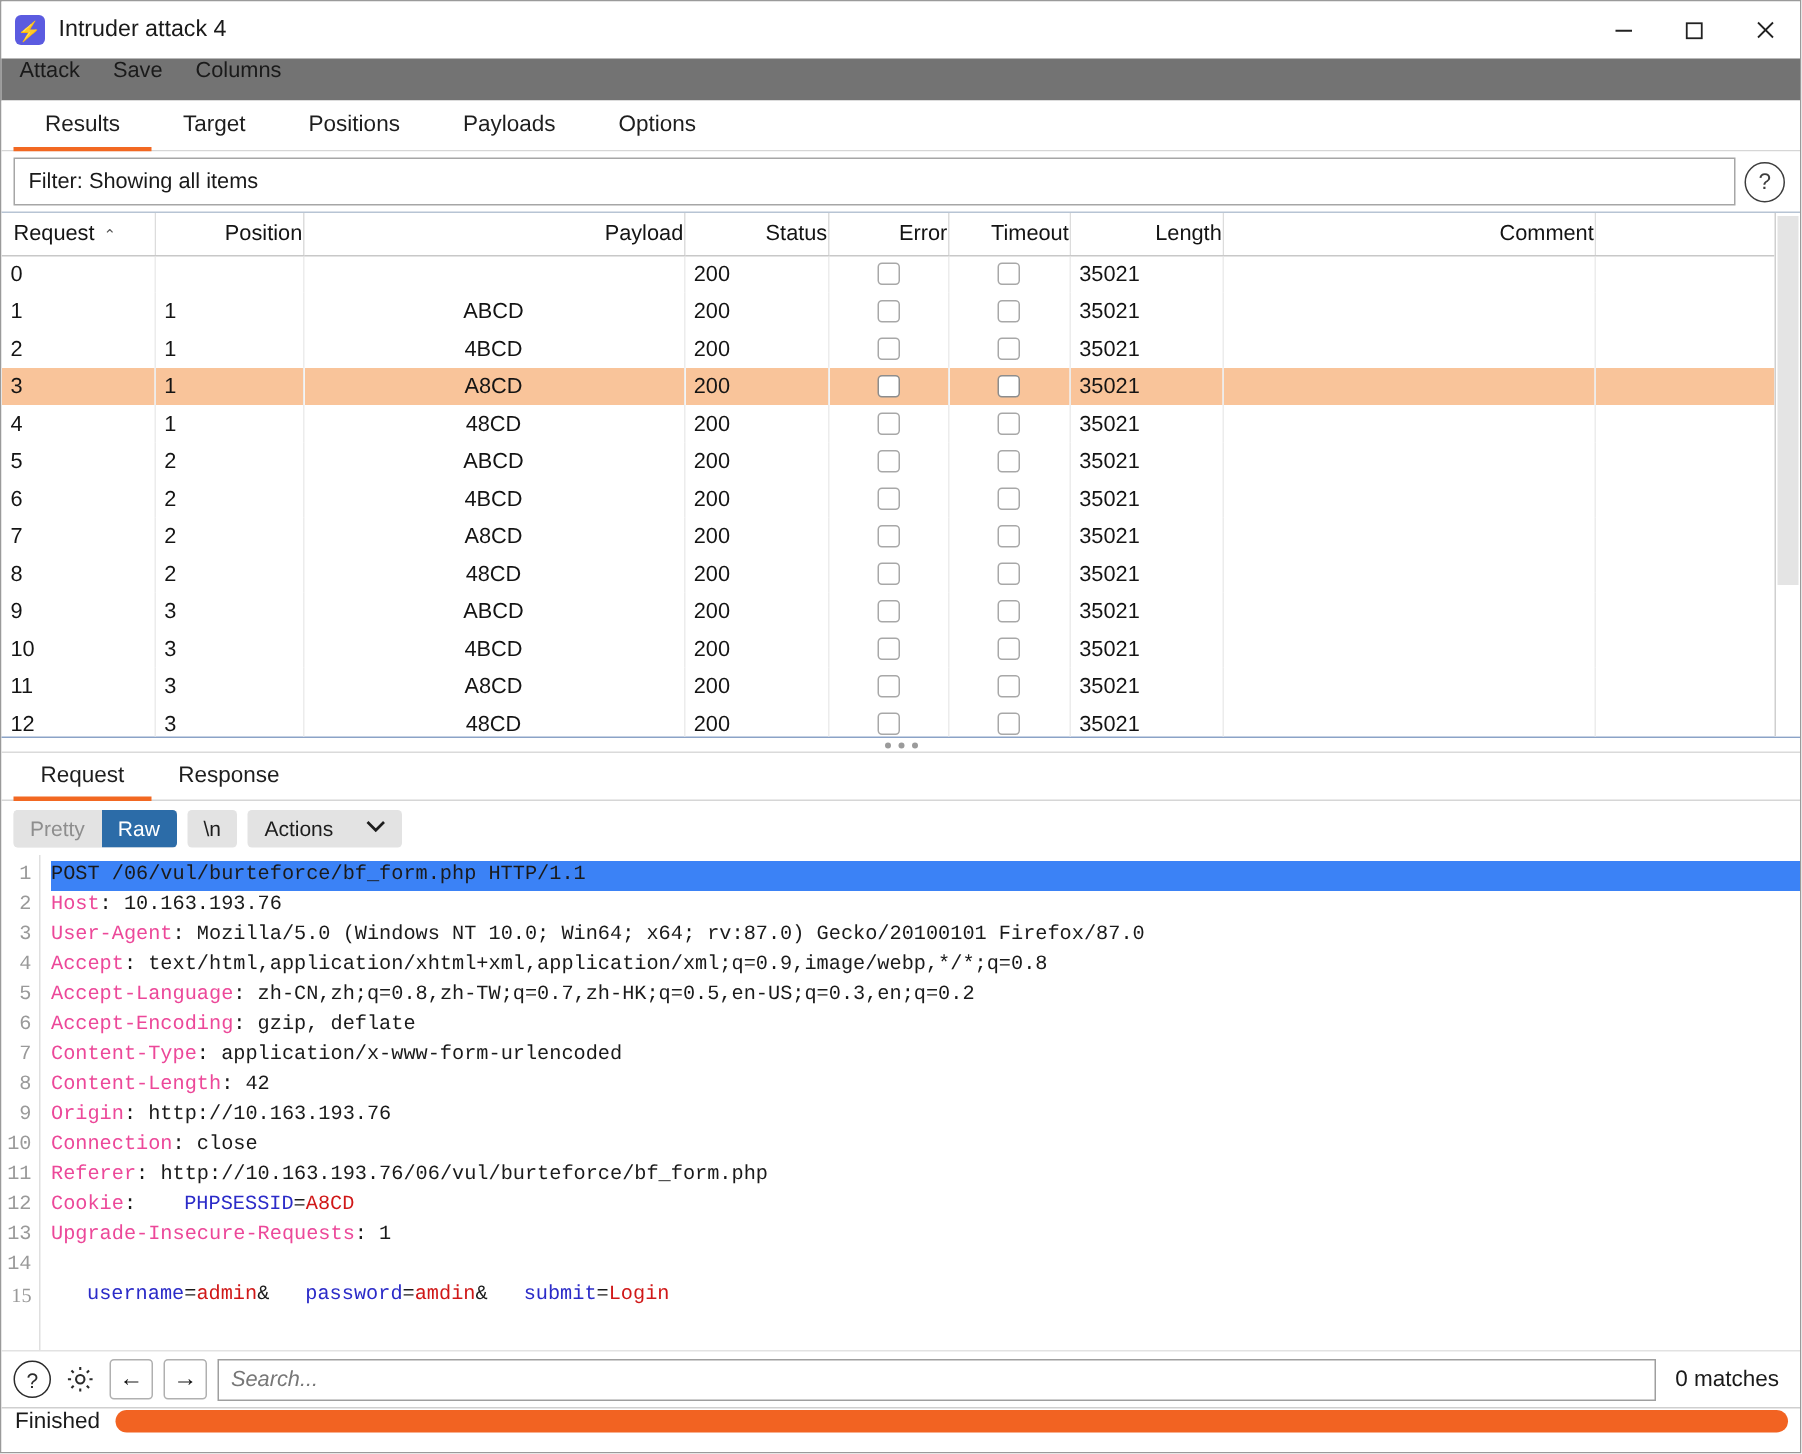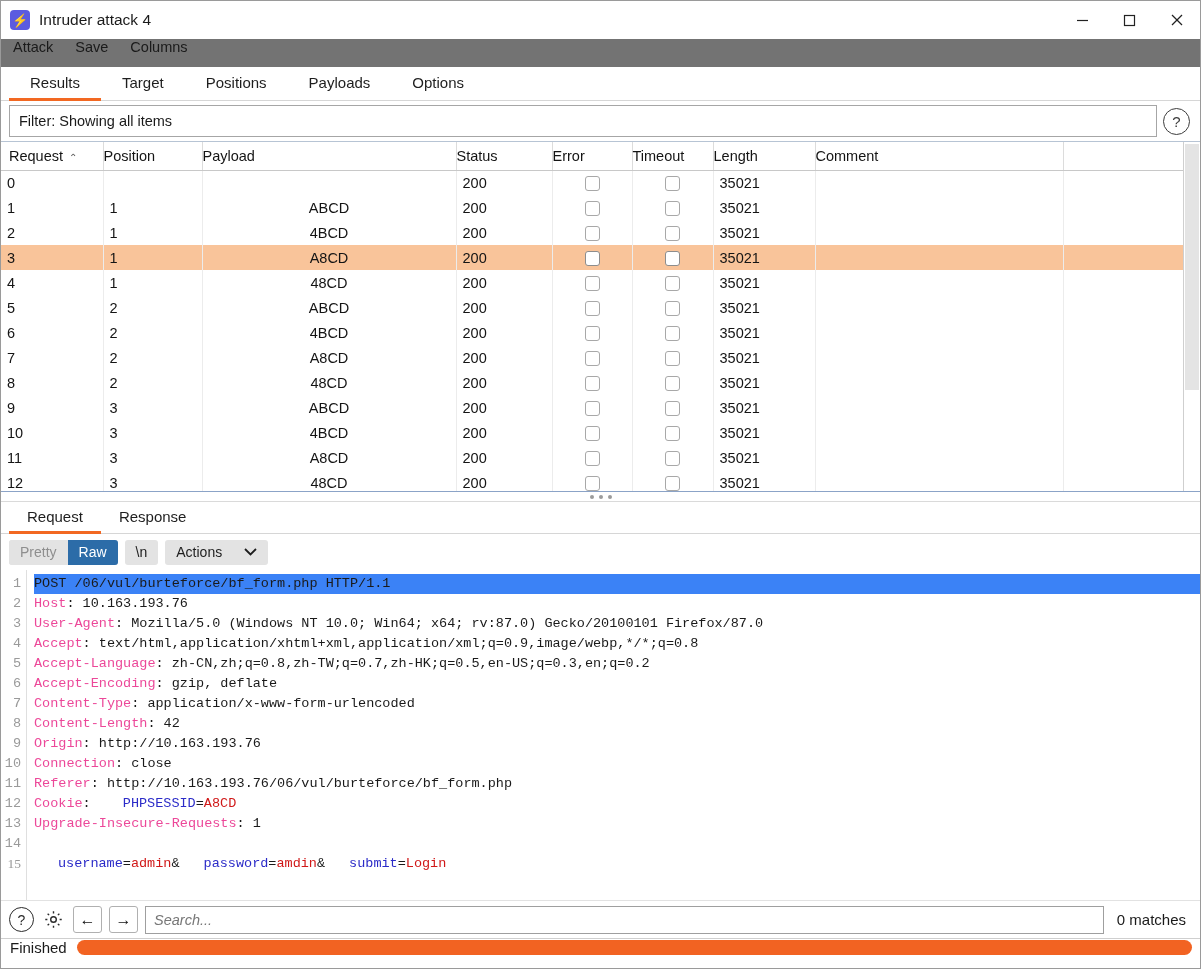--- a/index.html
+++ b/index.html
@@ -107,21 +107,21 @@
     font-size: 14.5px;
   }
   table.results th {
     height: 28px;
     font-weight: normal;
     font-size: 14.5px;
     color: #141414;
     background: #fff;
     border-right: 1px solid #dcdcdc;
     border-bottom: 1px solid #c8c8c8;
-    text-align: left;
+    text-align: right;
     padding: 0;
     position: relative;
   }
   table.results th.left-al { text-align: left; padding-left: 8px; }
   table.results td {
     height: 25px;
     padding: 0 6px;
     color: #141414;
     border-right: 1px solid #ececec;
     white-space: nowrap;

